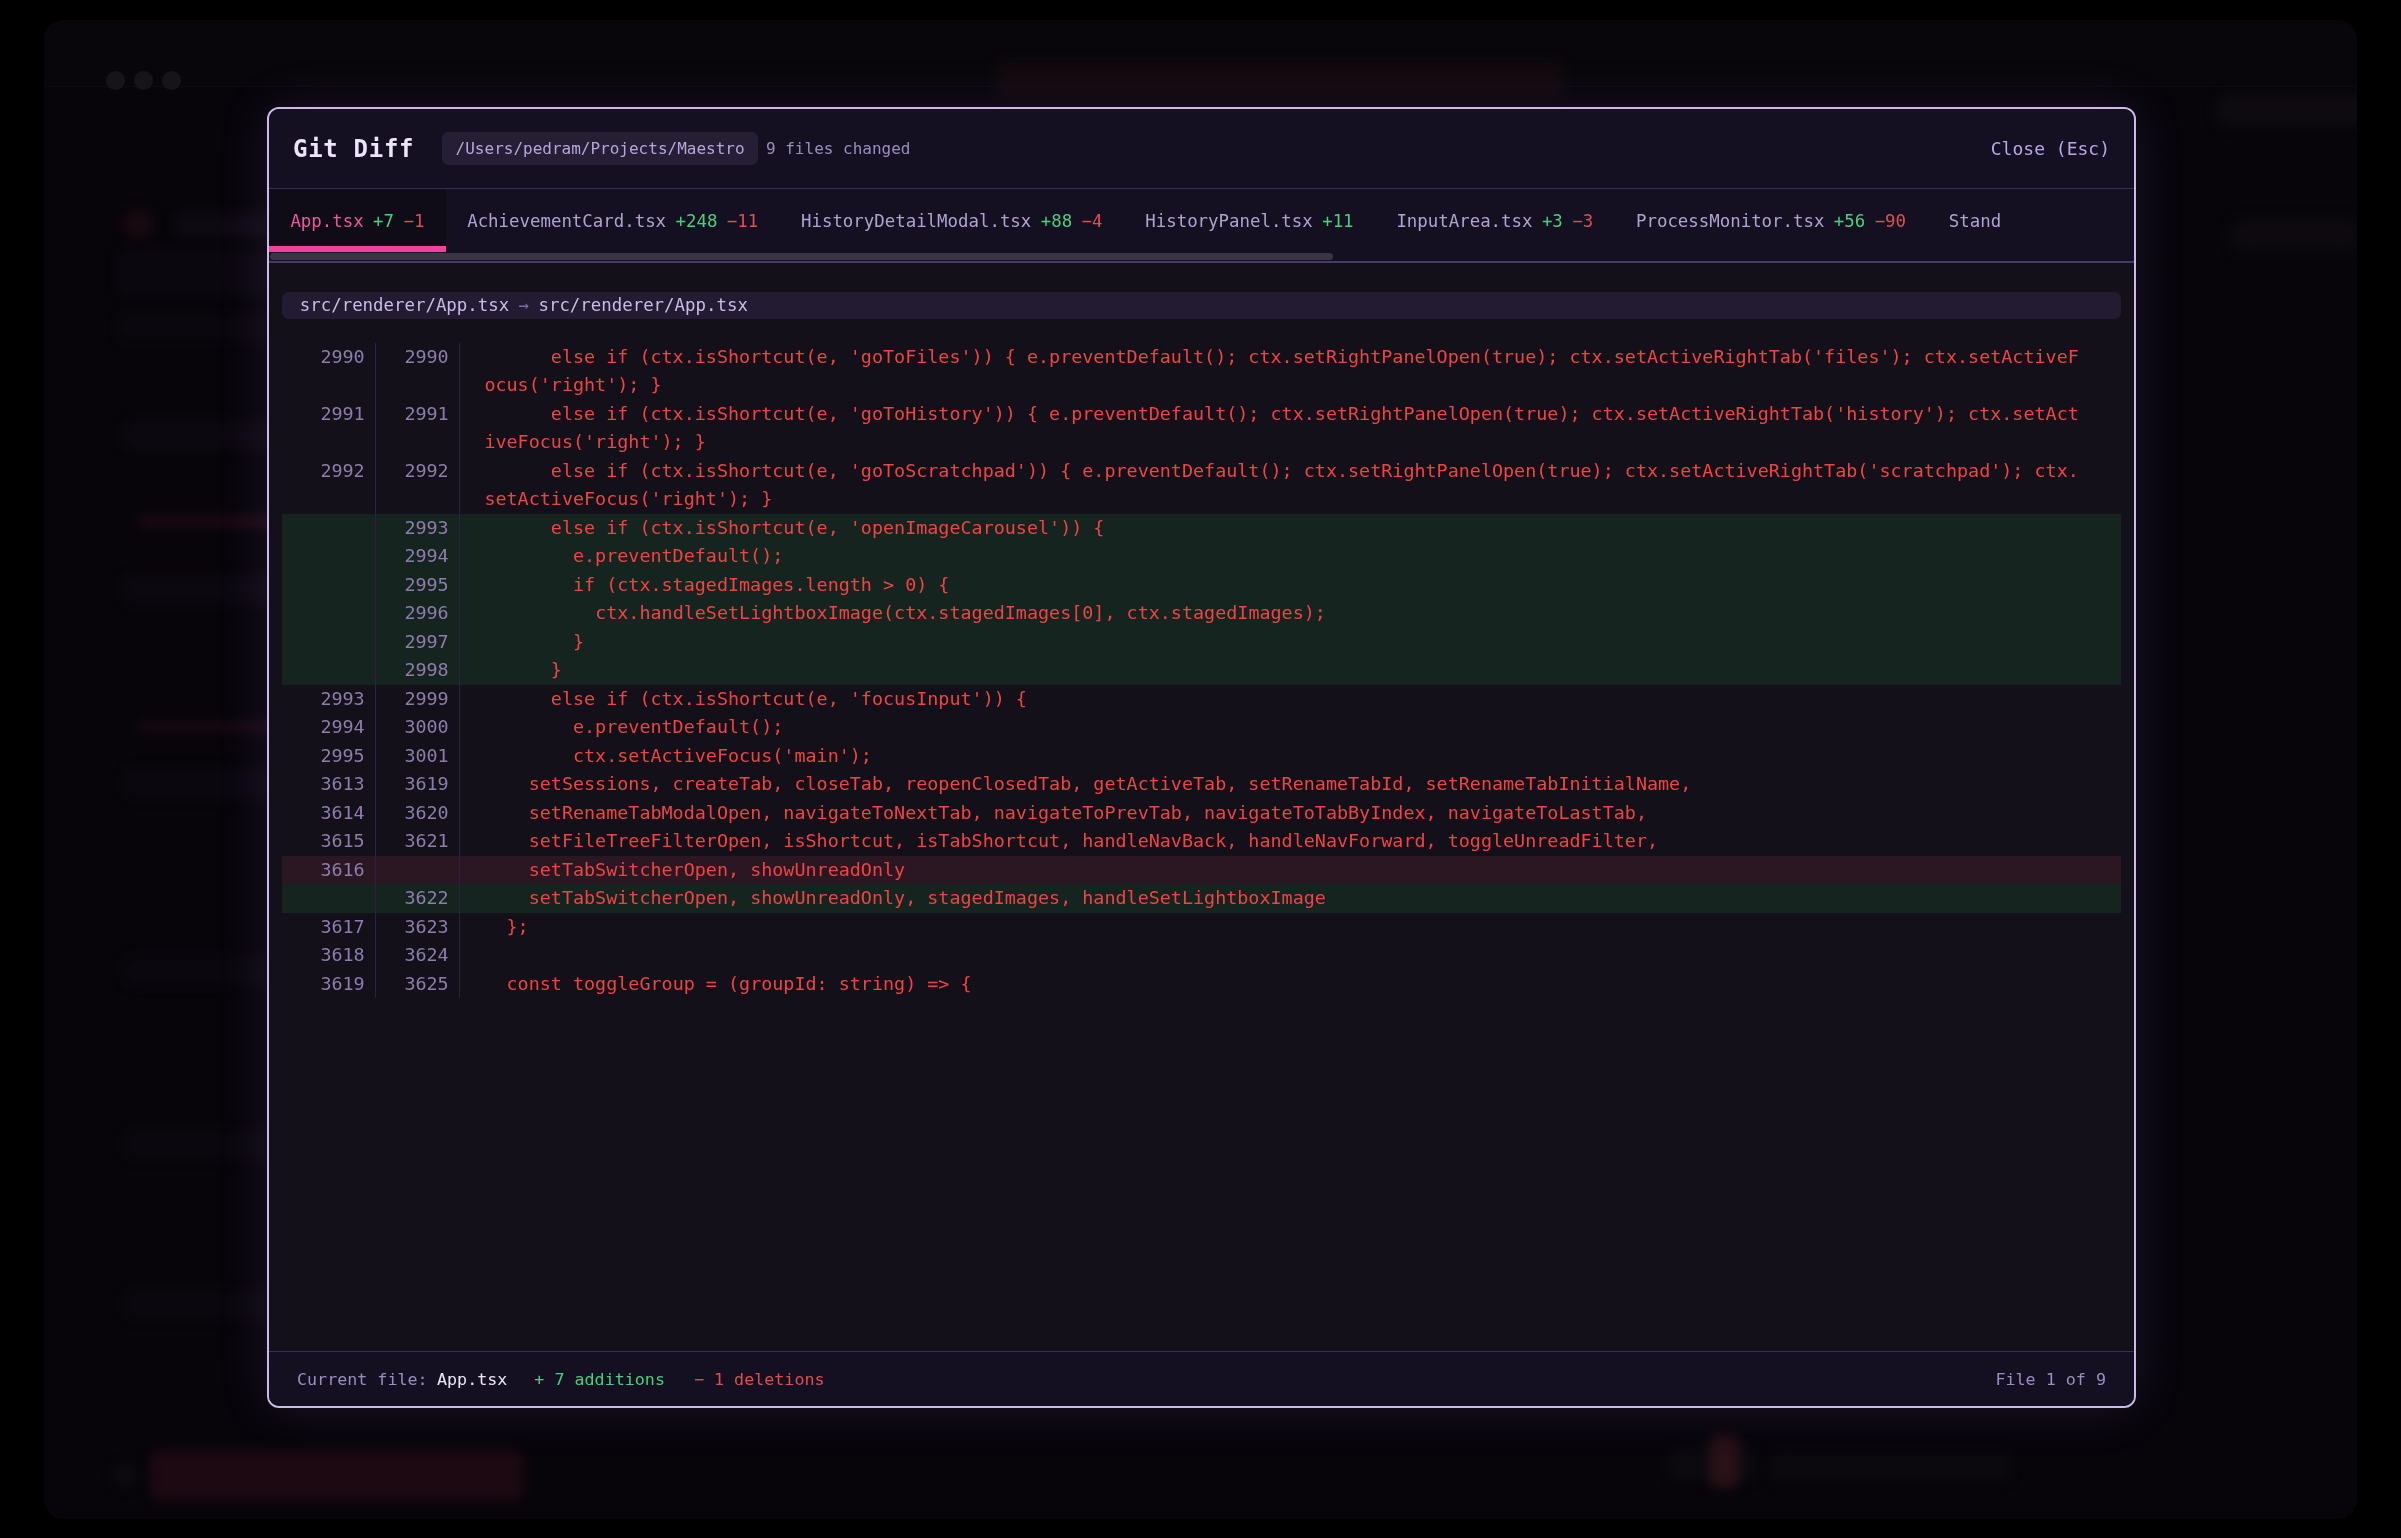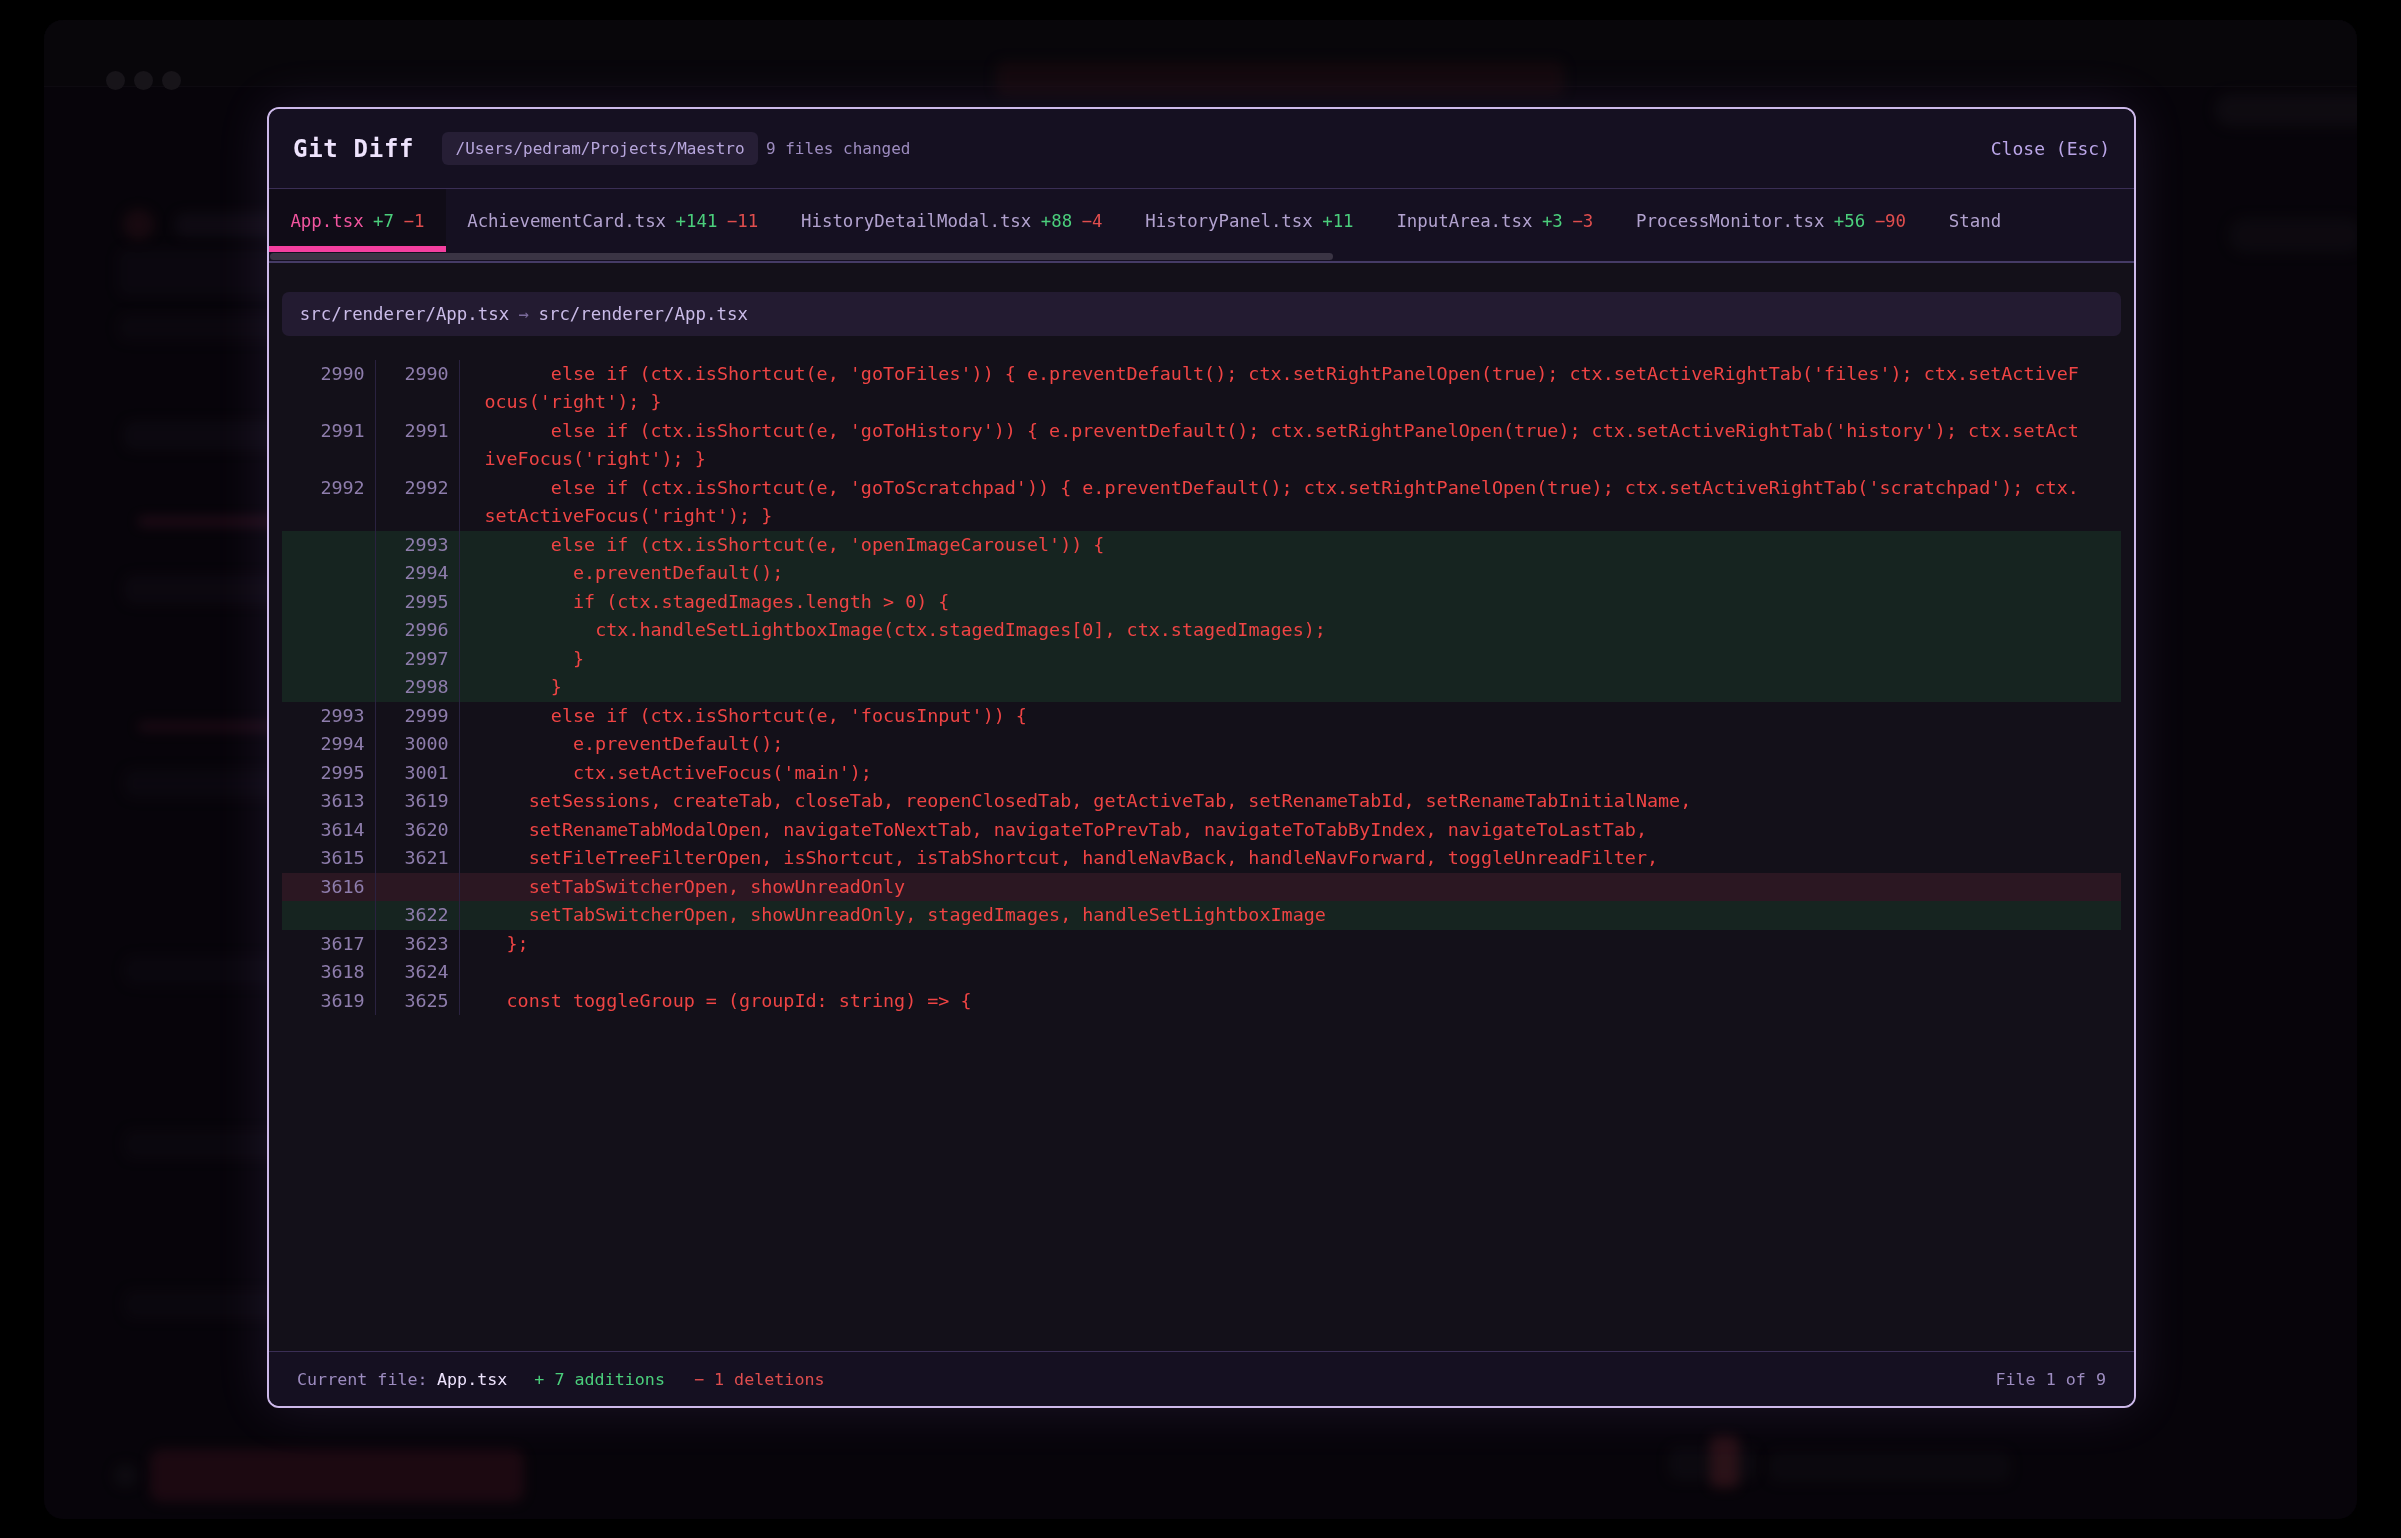--- a/index.html
+++ b/index.html
@@ -33,21 +33,21 @@
   .tab.active .fname{color:var(--accent-pink-text,#f2559f);}
   .tab .adds{color:var(--accent-green,#4bcf7c);}
   .tab .dels{color:var(--accent-red,#e04e4e);}
   .tab.active .underline{position:absolute;left:0;bottom:0;width:100%;height:6px;background:var(--accent-pink,#f43f9f);}
 
   .tab-scroll{height:10.7px;flex:0 0 auto;position:relative;background:#151021;}
   .tab-scroll .thumb{position:absolute;left:1.3px;top:0.7px;width:57%;height:7.4px;background:#3a3444;border-radius:4px;}
   .tab-scroll .track-line{position:absolute;left:0;bottom:0;width:100%;height:2px;background:#453b66;}
 
   .content{flex:1;padding:0 13.4px;overflow:hidden;background:#131019;}
-  .file-header{margin-top:29px;height:44px;background:#231b31;border-radius:6.7px;
+  .file-header{margin-top:29px;height:27px;background:#231b31;border-radius:6.7px;
     display:flex;align-items:center;padding:0 17.4px;font-size:17.4px;color:#cabbe8;}
   .file-header .arrow{color:#7b6b9c;margin:0 9.4px;}
 
   .diff{margin-top:24px;}
   .diff-row{display:flex;align-items:stretch;}
   .diff-row .num{flex:0 0 auto;color:#8e7dac;font-size:18.4px;line-height:28.5px;text-align:right;padding-right:10.7px;padding-top:0;}
   .diff-row .num.old{width:94px;border-right:1.3px solid #2a2240;}
   .diff-row .num.new{width:84px;border-right:1.3px solid #2a2240;}
   .diff-row .code{flex:1;color:#ef4444;font-size:18.4px;line-height:28.5px;
     padding-left:24px;padding-right:33px;white-space:pre-wrap;word-break:break-all;min-height:28.5px;}
@@ -109,21 +109,21 @@
 
   <div class="tabbar">
       <div class="tab active">
         <span class="fname">App.tsx</span>
         <span class="adds">+7</span>
         <span class="dels">−1</span>
         <div class="underline"></div>
       </div>
       <div class="tab">
         <span class="fname">AchievementCard.tsx</span>
-        <span class="adds">+141</span>
+        <span class="adds">+248</span>
         <span class="dels">−11</span>
       </div>
       <div class="tab">
         <span class="fname">HistoryDetailModal.tsx</span>
         <span class="adds">+88</span>
         <span class="dels">−4</span>
       </div>
       <div class="tab">
         <span class="fname">HistoryPanel.tsx</span>
         <span class="adds">+11</span>

